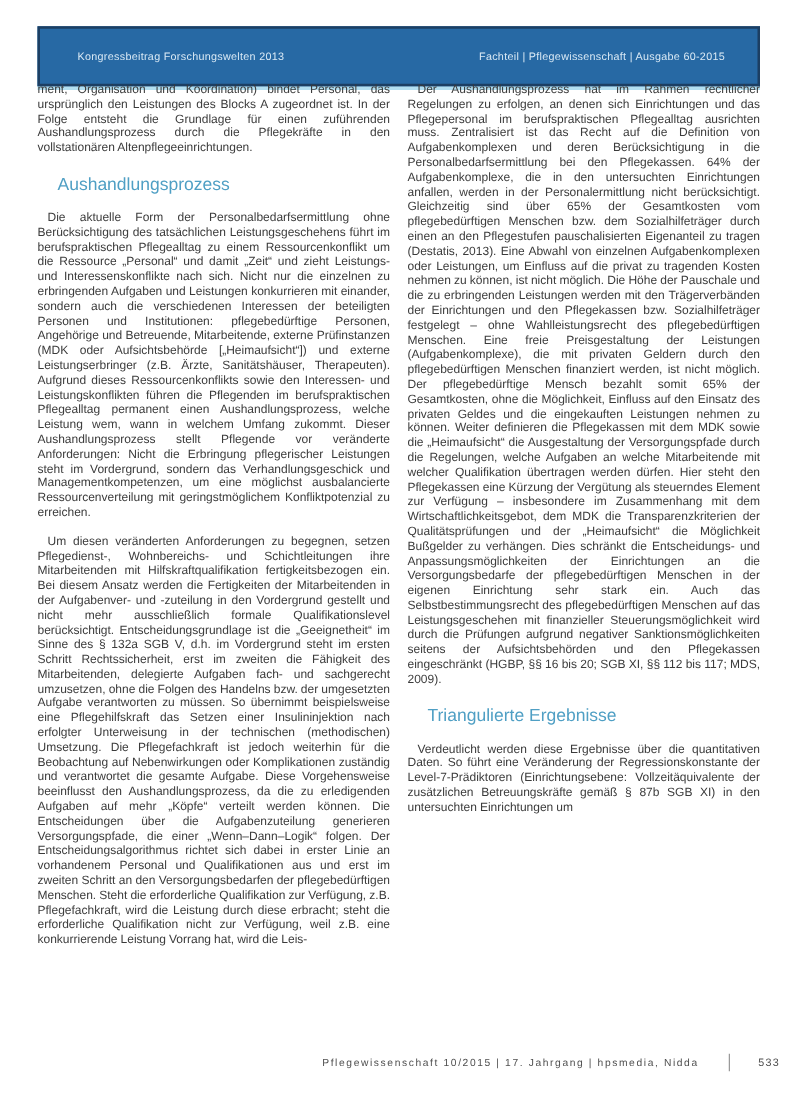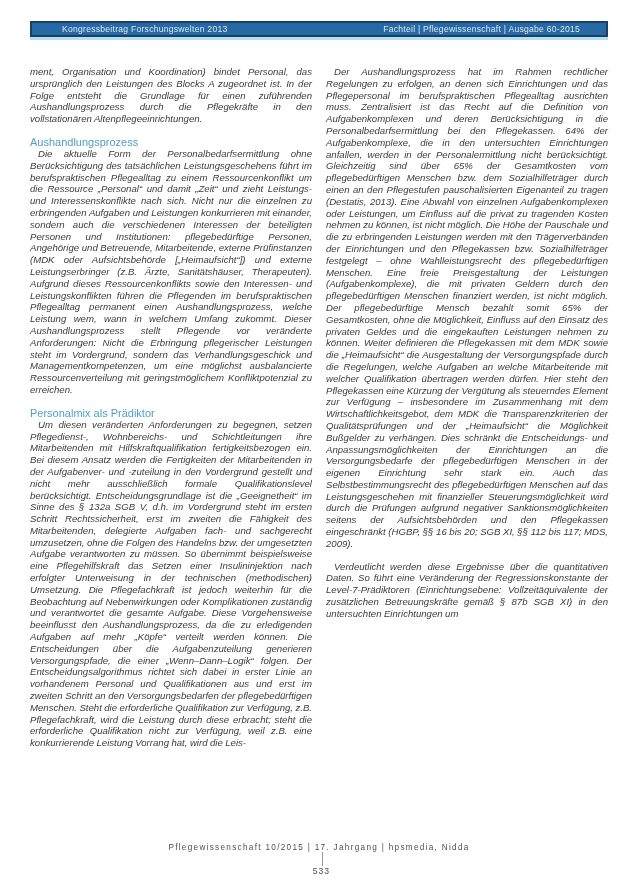--- a/index.html
+++ b/index.html
@@ -9,21 +9,21 @@
     font-family: "Liberation Sans", sans-serif;
     position: relative;
     overflow: hidden;
   }
   .page { position: absolute; inset: 0; background: #ffffff; }
 
   
   .band {
     position: absolute;
     left: 30px; right: 29px; top: 21px;
-    height: 16px;
+    height: 48px;
     background: #2769a4;
     border: 2px solid #1c3f63;
     box-shadow: 0 3px 0 #b3dff0;
     display: flex;
     align-items: center;
     justify-content: space-between;
     padding: 0 26px 0 30px;
     box-sizing: border-box;
   }
   .band span {
@@ -43,40 +43,38 @@
   }
   .col { width: 282px; }
   .para {
     margin: 0 0 11px 0;
     font-size: 9.6px;
     line-height: 11.8px;
     color: #3b3b3b;
     text-align: justify;
     hyphens: none;
     word-spacing: -0.2px;
-    font-style: italic;
   }
   .para.indent { text-indent: 8px; }
   .heading {
-    margin: 0;
-    font-size: 11px;
+    margin: 16px;
+    font-size: 14px;
     line-height: 12px;
     font-weight: normal;
     color: #4f9fc4;
   }
 
   
   .footer {
     position: absolute;
-    left: 30px; right: 29px; top: 843px;
+    left: 30px; right: 13px; top: 843px;
     display: flex;
     align-items: center;
     justify-content: flex-end;
     gap: 0;
-    flex-direction: column;
   }
   .fjournal {
     font-size: 8.2px;
     letter-spacing: 1.3px;
     color: #4f4f4f;
     white-space: nowrap;
   }
   .fdiv {
     width: 1px; height: 14px;
     background: #9a9a9a;
@@ -99,26 +97,26 @@
     <span>Kongressbeitrag Forschungswelten 2013</span>
     <span>Fachteil | Pflegewissenschaft |  Ausgabe 60-2015</span>
   </header>
 
   <main class="columns">
 
     <div class="col">
       <p class="para">ment, Organisation und Koordination) bindet Personal, das ursprünglich den Leistungen des Blocks A zugeordnet ist. In der Folge entsteht die Grundlage für einen zuführenden Aushandlungsprozess durch die Pflegekräfte in den vollstationären Altenpflegeeinrichtungen.</p>
       <h3 class="heading">Aushandlungsprozess</h3>
       <p class="para indent">Die aktuelle Form der Personalbedarfsermittlung ohne Berücksichtigung des tatsächlichen Leistungsgeschehens führt im berufspraktischen Pflegealltag zu einem Ressourcenkonflikt um die Ressource „Personal“ und damit „Zeit“ und zieht Leistungs- und Interessenskonflikte nach sich. Nicht nur die einzelnen zu erbringenden Aufgaben und Leistungen konkurrieren mit einander, sondern auch die verschiedenen Interessen der beteiligten Personen und Institutionen: pflegebedürftige Personen, Angehörige und Betreuende, Mitarbeitende, externe Prüfinstanzen (MDK oder Aufsichtsbehörde [„Heimaufsicht“]) und externe Leistungserbringer (z.B. Ärzte, Sanitätshäuser, Therapeuten). Aufgrund dieses Ressourcenkonflikts sowie den Interessen- und Leistungskonflikten führen die Pflegenden im berufspraktischen Pflegealltag permanent einen Aushandlungsprozess, welche Leistung wem, wann in welchem Umfang zukommt. Dieser Aushandlungsprozess stellt Pflegende vor veränderte Anforderungen: Nicht die Erbringung pflegerischer Leistungen steht im Vordergrund, sondern das Verhandlungsgeschick und Managementkompetenzen, um eine möglichst ausbalancierte Ressourcenverteilung mit geringstmöglichem Konfliktpotenzial zu erreichen.</p>
-      <h3 class="heading">Personalmix als Prädiktor</h3>
       <p class="para indent">Um diesen veränderten Anforderungen zu begegnen, setzen Pflegedienst-, Wohnbereichs- und Schichtleitungen ihre Mitarbeitenden mit Hilfskraftqualifikation fertigkeitsbezogen ein. Bei diesem Ansatz werden die Fertigkeiten der Mitarbeitenden in der Aufgabenver- und -zuteilung in den Vordergrund gestellt und nicht mehr ausschließlich formale Qualifikationslevel berücksichtigt. Entscheidungsgrundlage ist die „Geeignetheit“ im Sinne des § 132a SGB V, d.h. im Vordergrund steht im ersten Schritt Rechtssicherheit, erst im zweiten die Fähigkeit des Mitarbeitenden, delegierte Aufgaben fach- und sachgerecht umzusetzen, ohne die Folgen des Handelns bzw. der umgesetzten Aufgabe verantworten zu müssen. So übernimmt beispielsweise eine Pflegehilfskraft das Setzen einer Insulininjektion nach erfolgter Unterweisung in der technischen (methodischen) Umsetzung. Die Pflegefachkraft ist jedoch weiterhin für die Beobachtung auf Nebenwirkungen oder Komplikationen zuständig und verantwortet die gesamte Aufgabe. Diese Vorgehensweise beeinflusst den Aushandlungsprozess, da die zu erledigenden Aufgaben auf mehr „Köpfe“ verteilt werden können. Die Entscheidungen über die Aufgabenzuteilung generieren Versorgungspfade, die einer „Wenn–Dann–Logik“ folgen. Der Entscheidungsalgorithmus richtet sich dabei in erster Linie an vorhandenem Personal und Qualifikationen aus und erst im zweiten Schritt an den Versorgungsbedarfen der pflegebedürftigen Menschen. Steht die erforderliche Qualifikation zur Verfügung, z.B. Pflegefachkraft, wird die Leistung durch diese erbracht; steht die erforderliche Qualifikation nicht zur Verfügung, weil z.B. eine konkurrierende Leistung Vorrang hat, wird die Leis-</p>
     </div>
 
     <div class="col">
       <p class="para indent">Der Aushandlungsprozess hat im Rahmen rechtlicher Regelungen zu erfolgen, an denen sich Einrichtungen und das Pflegepersonal im berufspraktischen Pflegealltag ausrichten muss. Zentralisiert ist das Recht auf die Definition von Aufgabenkomplexen und deren Berücksichtigung in die Personalbedarfsermittlung bei den Pflegekassen. 64% der Aufgabenkomplexe, die in den untersuchten Einrichtungen anfallen, werden in der Personalermittlung nicht berücksichtigt. Gleichzeitig sind über 65% der Gesamtkosten vom pflegebedürftigen Menschen bzw. dem Sozialhilfeträger durch einen an den Pflegestufen pauschalisierten Eigenanteil zu tragen (Destatis, 2013). Eine Abwahl von einzelnen Aufgabenkomplexen oder Leistungen, um Einfluss auf die privat zu tragenden Kosten nehmen zu können, ist nicht möglich. Die Höhe der Pauschale und die zu erbringenden Leistungen werden mit den Trägerverbänden der Einrichtungen und den Pflegekassen bzw. Sozialhilfeträger festgelegt – ohne Wahlleistungsrecht des pflegebedürftigen Menschen. Eine freie Preisgestaltung der Leistungen (Aufgabenkomplexe), die mit privaten Geldern durch den pflegebedürftigen Menschen finanziert werden, ist nicht möglich. Der pflegebedürftige Mensch bezahlt somit 65% der Gesamtkosten, ohne die Möglichkeit, Einfluss auf den Einsatz des privaten Geldes und die eingekauften Leistungen nehmen zu können. Weiter definieren die Pflegekassen mit dem MDK sowie die „Heimaufsicht“ die Ausgestaltung der Versorgungspfade durch die Regelungen, welche Aufgaben an welche Mitarbeitende mit welcher Qualifikation übertragen werden dürfen. Hier steht den Pflegekassen eine Kürzung der Vergütung als steuerndes Element zur Verfügung – insbesondere im Zusammenhang mit dem Wirtschaftlichkeitsgebot, dem MDK die Transparenzkriterien der Qualitätsprüfungen und der „Heimaufsicht“ die Möglichkeit Bußgelder zu verhängen. Dies schränkt die Entscheidungs- und Anpassungsmöglichkeiten der Einrichtungen an die Versorgungsbedarfe der pflegebedürftigen Menschen in der eigenen Einrichtung sehr stark ein. Auch das Selbstbestimmungsrecht des pflegebedürftigen Menschen auf das Leistungsgeschehen mit finanzieller Steuerungsmöglichkeit wird durch die Prüfungen aufgrund negativer Sanktionsmöglichkeiten seitens der Aufsichtsbehörden und den Pflegekassen eingeschränkt (HGBP, §§ 16 bis 20; SGB XI, §§ 112 bis 117; MDS, 2009).</p>
+      <h3 class="heading">Triangulierte Ergebnisse</h3>
       <p class="para indent">Verdeutlicht werden diese Ergebnisse über die quantitativen Daten. So führt eine Veränderung der Regressionskonstante der Level-7-Prädiktoren (Einrichtungsebene: Vollzeitäquivalente der zusätzlichen Betreuungskräfte gemäß § 87b SGB XI) in den untersuchten Einrichtungen um</p>
     </div>
 
   </main>
 
   <footer class="footer">
     <span class="fjournal">Pflegewissenschaft 10/2015 | 17. Jahrgang | hpsmedia, Nidda</span>
     <span class="fdiv"></span>
     <span class="fpage">533</span>
   </footer>

